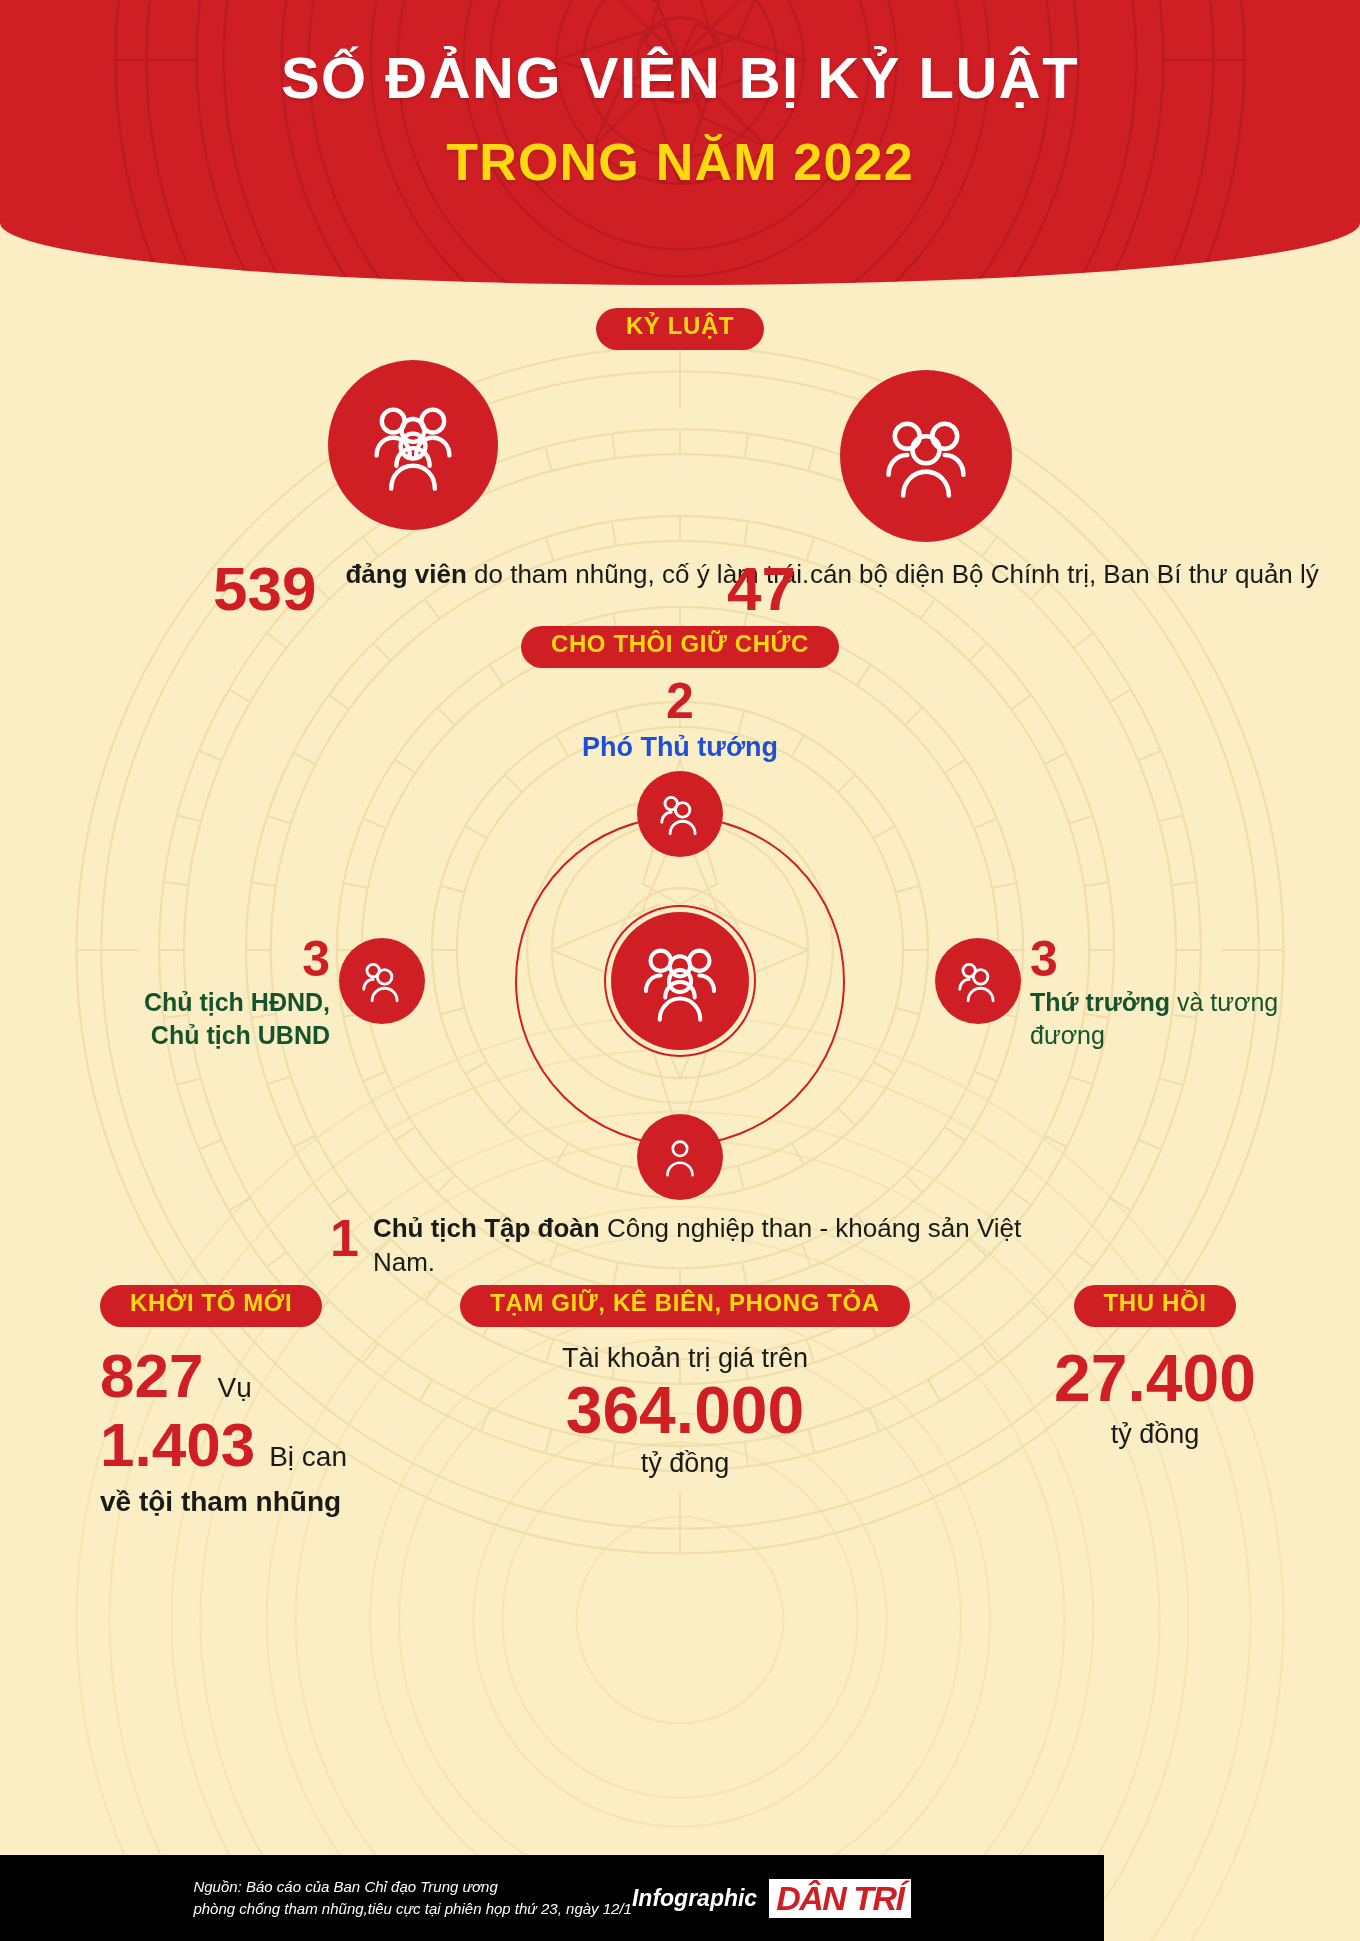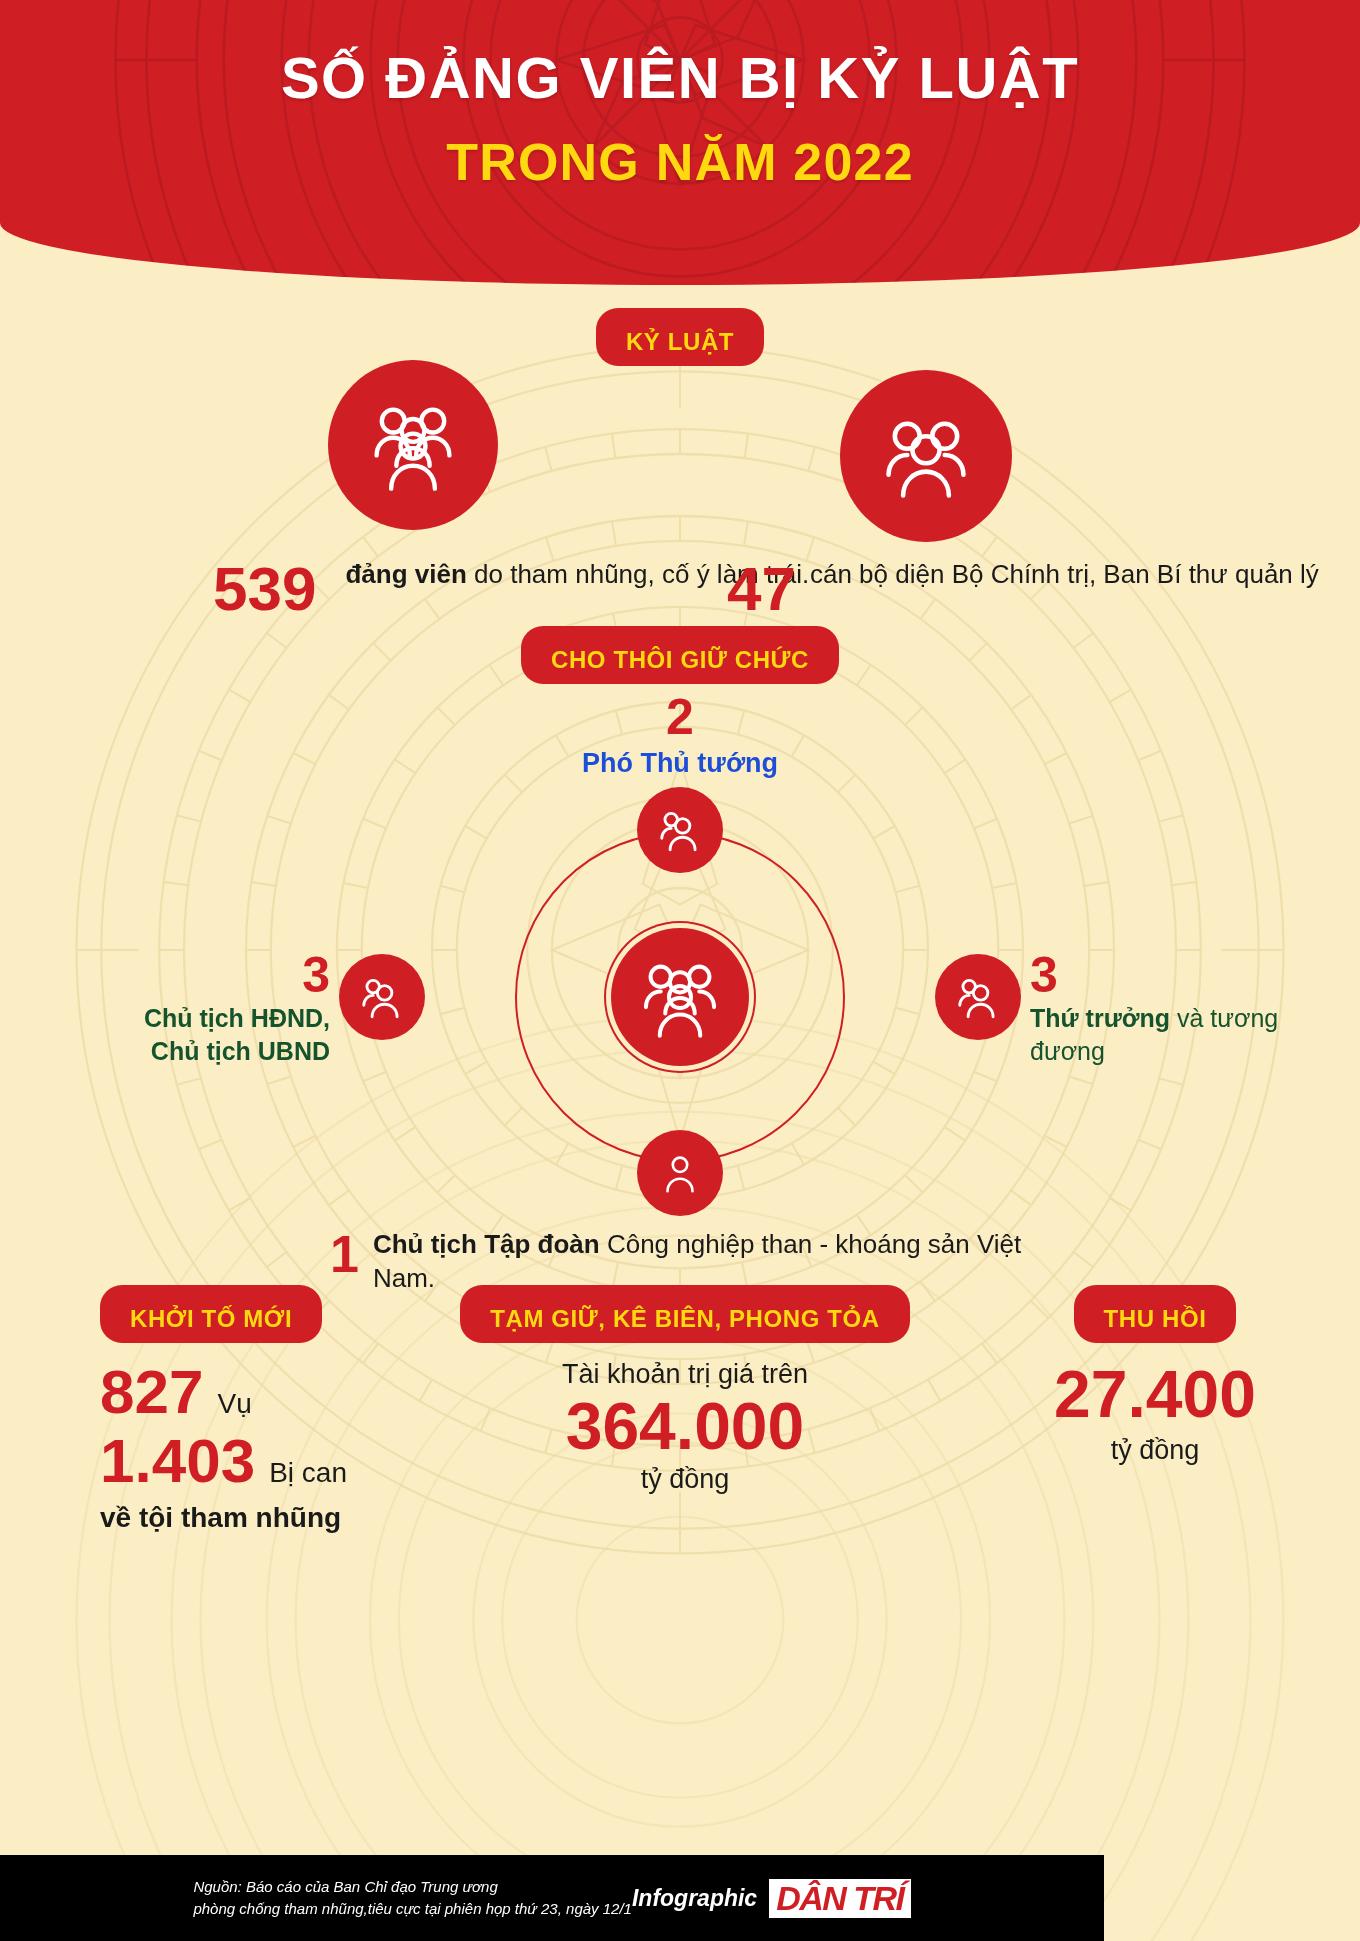--- a/index.html
+++ b/index.html
@@ -79,21 +79,21 @@
   
   .content { position: relative; z-index: 3; }
 
   .badge {
     display: inline-block;
     background: #cf1f25;
     color: #ffd90f;
     font-size: 24px;
     font-weight: bold;
     letter-spacing: .6px;
-    padding: 20px 30px 10px;
+    padding: 4px 30px 10px;
     border-radius: 22px;
     white-space: nowrap;
   }
   .badge-center { text-align: center; }
 
   
   .sec-kyluat { position: absolute; top: 308px; left: 0; width: 1360px; }
   .circle {
     border-radius: 50%;
     background: #cf1f25;

